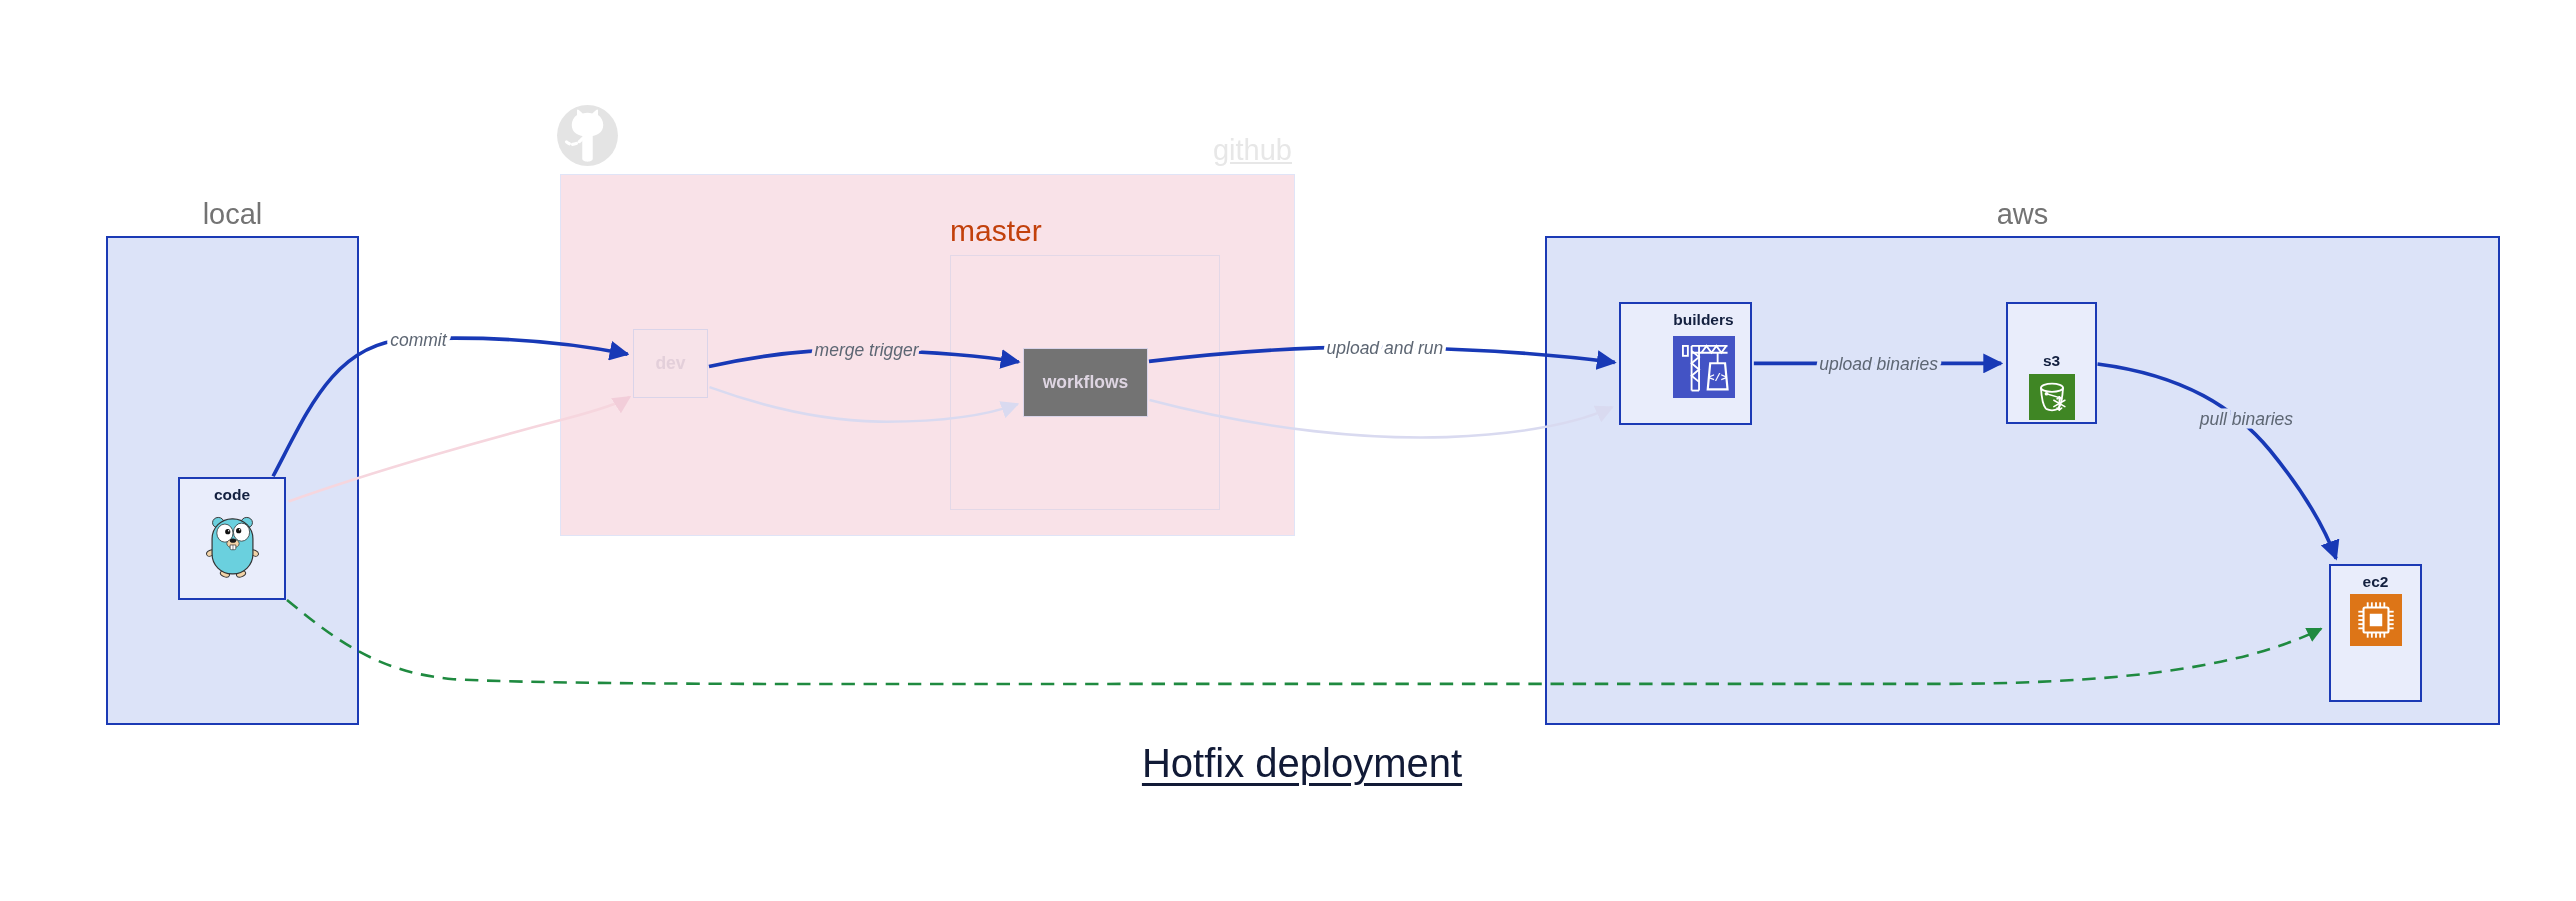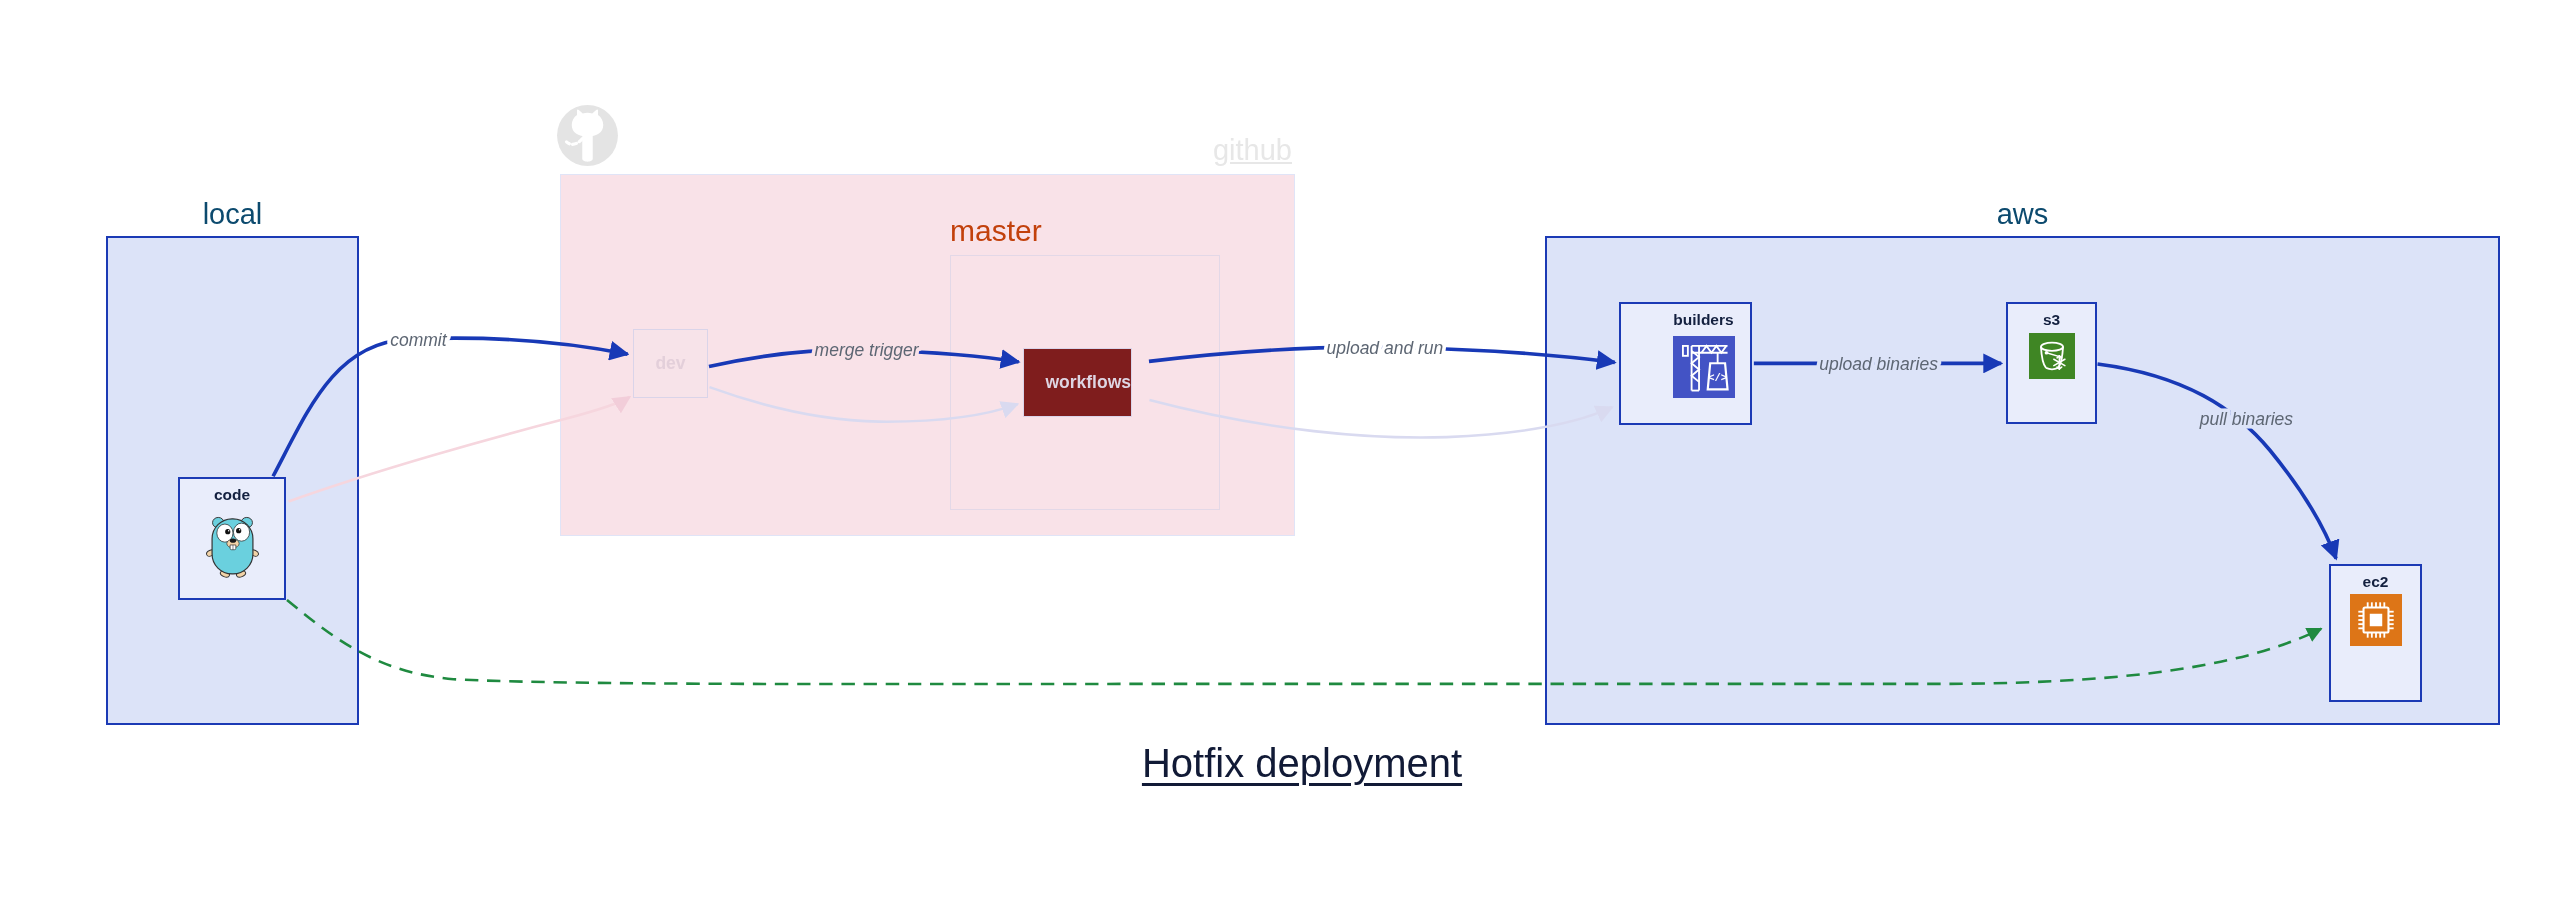--- a/index.html
+++ b/index.html
@@ -1,21 +1,21 @@
 <!DOCTYPE html>
 <html style="font-size:8.2px"><head>
 <meta charset="utf-8">
 <style>
   html,body{margin:0;padding:0;background:#ffffff;}
   .stage{position:relative;width:2604px;height:902px;background:#ffffff;overflow:hidden;
          font-family:"Liberation Sans",sans-serif;}
   .group-box{position:absolute;box-sizing:border-box;}
   .group-local,.group-aws{background:#dce3f8;border:2.6px solid #1b3ab5;}
   .group-github{background:#f9e2e8;border:1px solid #e0e4f7;}
-  .group-label{position:absolute;font-size:29px;color:#0c4a6e;text-align:center;line-height:34px;}
+  .group-label{position:absolute;font-size:29px;color:#737373;text-align:center;line-height:34px;}
   .github-label{color:#e7e7e7;text-align:right;text-decoration:underline;}
   .master-box{position:absolute;box-sizing:border-box;border:1.5px solid #e3d8e7;background:transparent;}
   .master-label{position:absolute;font-size:30px;color:#c2410c;line-height:31px;}
   .node{position:absolute;box-sizing:border-box;background:#e9edfb;border:2.6px solid #1b3ab5;
         display:flex;flex-direction:column;align-items:center;}
   .node-label{font-size:15.5px;font-weight:bold;color:#13203f;margin-top:7.2px;}
   .faded-node{position:absolute;box-sizing:border-box;border:1.5px solid #dad4e9;
         display:flex;align-items:center;justify-content:center;}
   .faded-node .faded-label{font-size:17.5px;font-weight:bold;}
   .icon-wrap{margin-top:7.2px;}
@@ -41,21 +41,21 @@
   </svg>
   <div class="group-label github-label" style="left:1107px;top:133px;width:185px;">github</div>
 
   <div class="master-box" style="left:950px;top:255px;width:270px;height:255px;"></div>
   <div class="master-label" style="left:950px;top:215px;width:270px;">master</div>
 
   <div class="faded-node" style="left:633px;top:329px;width:75px;height:69px;background:#f7e3e9;">
     <span class="faded-label" style="color:#e3cfda;">dev</span>
   </div>
 
-  <div class="faded-node" style="left:1023px;top:348px;width:109px;height:69px;background:#7f1d1d;justify-content:flex-end;">
+  <div class="faded-node" style="left:1023px;top:348px;width:125px;height:69px;background:#737373;">
     <span class="faded-label" style="color:#ded5e2;">workflows</span>
   </div>
 
   <div class="group-label" style="left:1545px;top:197px;width:955px;text-align:center;">aws</div>
   <div class="group-box group-aws" style="left:1545px;top:236px;width:955px;height:489px;"></div>
 
   <div class="node" style="left:178px;top:477px;width:108px;height:123px;">
     <span class="node-label">code</span>
     <span class="icon-wrap">
       <svg width="57" height="67" viewBox="0 0 120 140">
@@ -93,21 +93,21 @@
         <line x1="30" y1="16" x2="88" y2="16" stroke="#fff" stroke-width="3"></line>
         <line x1="30" y1="27" x2="88" y2="27" stroke="#fff" stroke-width="3"></line>
         <path d="M46,27 L54,16 L62,27 L70,16 L78,27 L86,16" fill="none" stroke="#fff" stroke-width="3"></path>
         <line x1="72" y1="27" x2="72" y2="44" stroke="#fff" stroke-width="3"></line>
         <path d="M60,44 L84,44 L88,86 L56,86 Z" fill="none" stroke="#fff" stroke-width="3.5"></path>
         <text x="72" y="72" font-family="Liberation Mono, monospace" font-size="17" font-weight="bold" fill="#fff" text-anchor="middle">&lt;/&gt;</text>
       </svg>
     </span>
   </div>
 
-  <div class="node" style="left:2006px;top:302px;width:91px;height:122px;">
+  <div class="node" style="left:2006px;top:302px;width:91px;height:122px;justify-content:flex-end;">
     <span class="node-label">s3</span>
     <span class="icon-wrap" style="margin-top:4.1px;">
       <svg width="46" height="46" viewBox="0 0 100 100">
         <rect x="0" y="0" width="100" height="100" fill="#3f8624"></rect>
         <ellipse cx="50" cy="30" rx="24" ry="9" fill="none" stroke="#fff" stroke-width="4"></ellipse>
         <path d="M26,30 C27,48 30,68 37,76" fill="none" stroke="#fff" stroke-width="4"></path>
         <path d="M74,30 C73,48 70,68 63,76" fill="none" stroke="#fff" stroke-width="4"></path>
         <path d="M37,76 Q50,82 63,76" fill="none" stroke="#fff" stroke-width="4"></path>
         <circle cx="38" cy="43" r="4" fill="#fff"></circle>
         <path d="M38,43 L68,52 q6,2 0,5" fill="none" stroke="#fff" stroke-width="3"></path>

